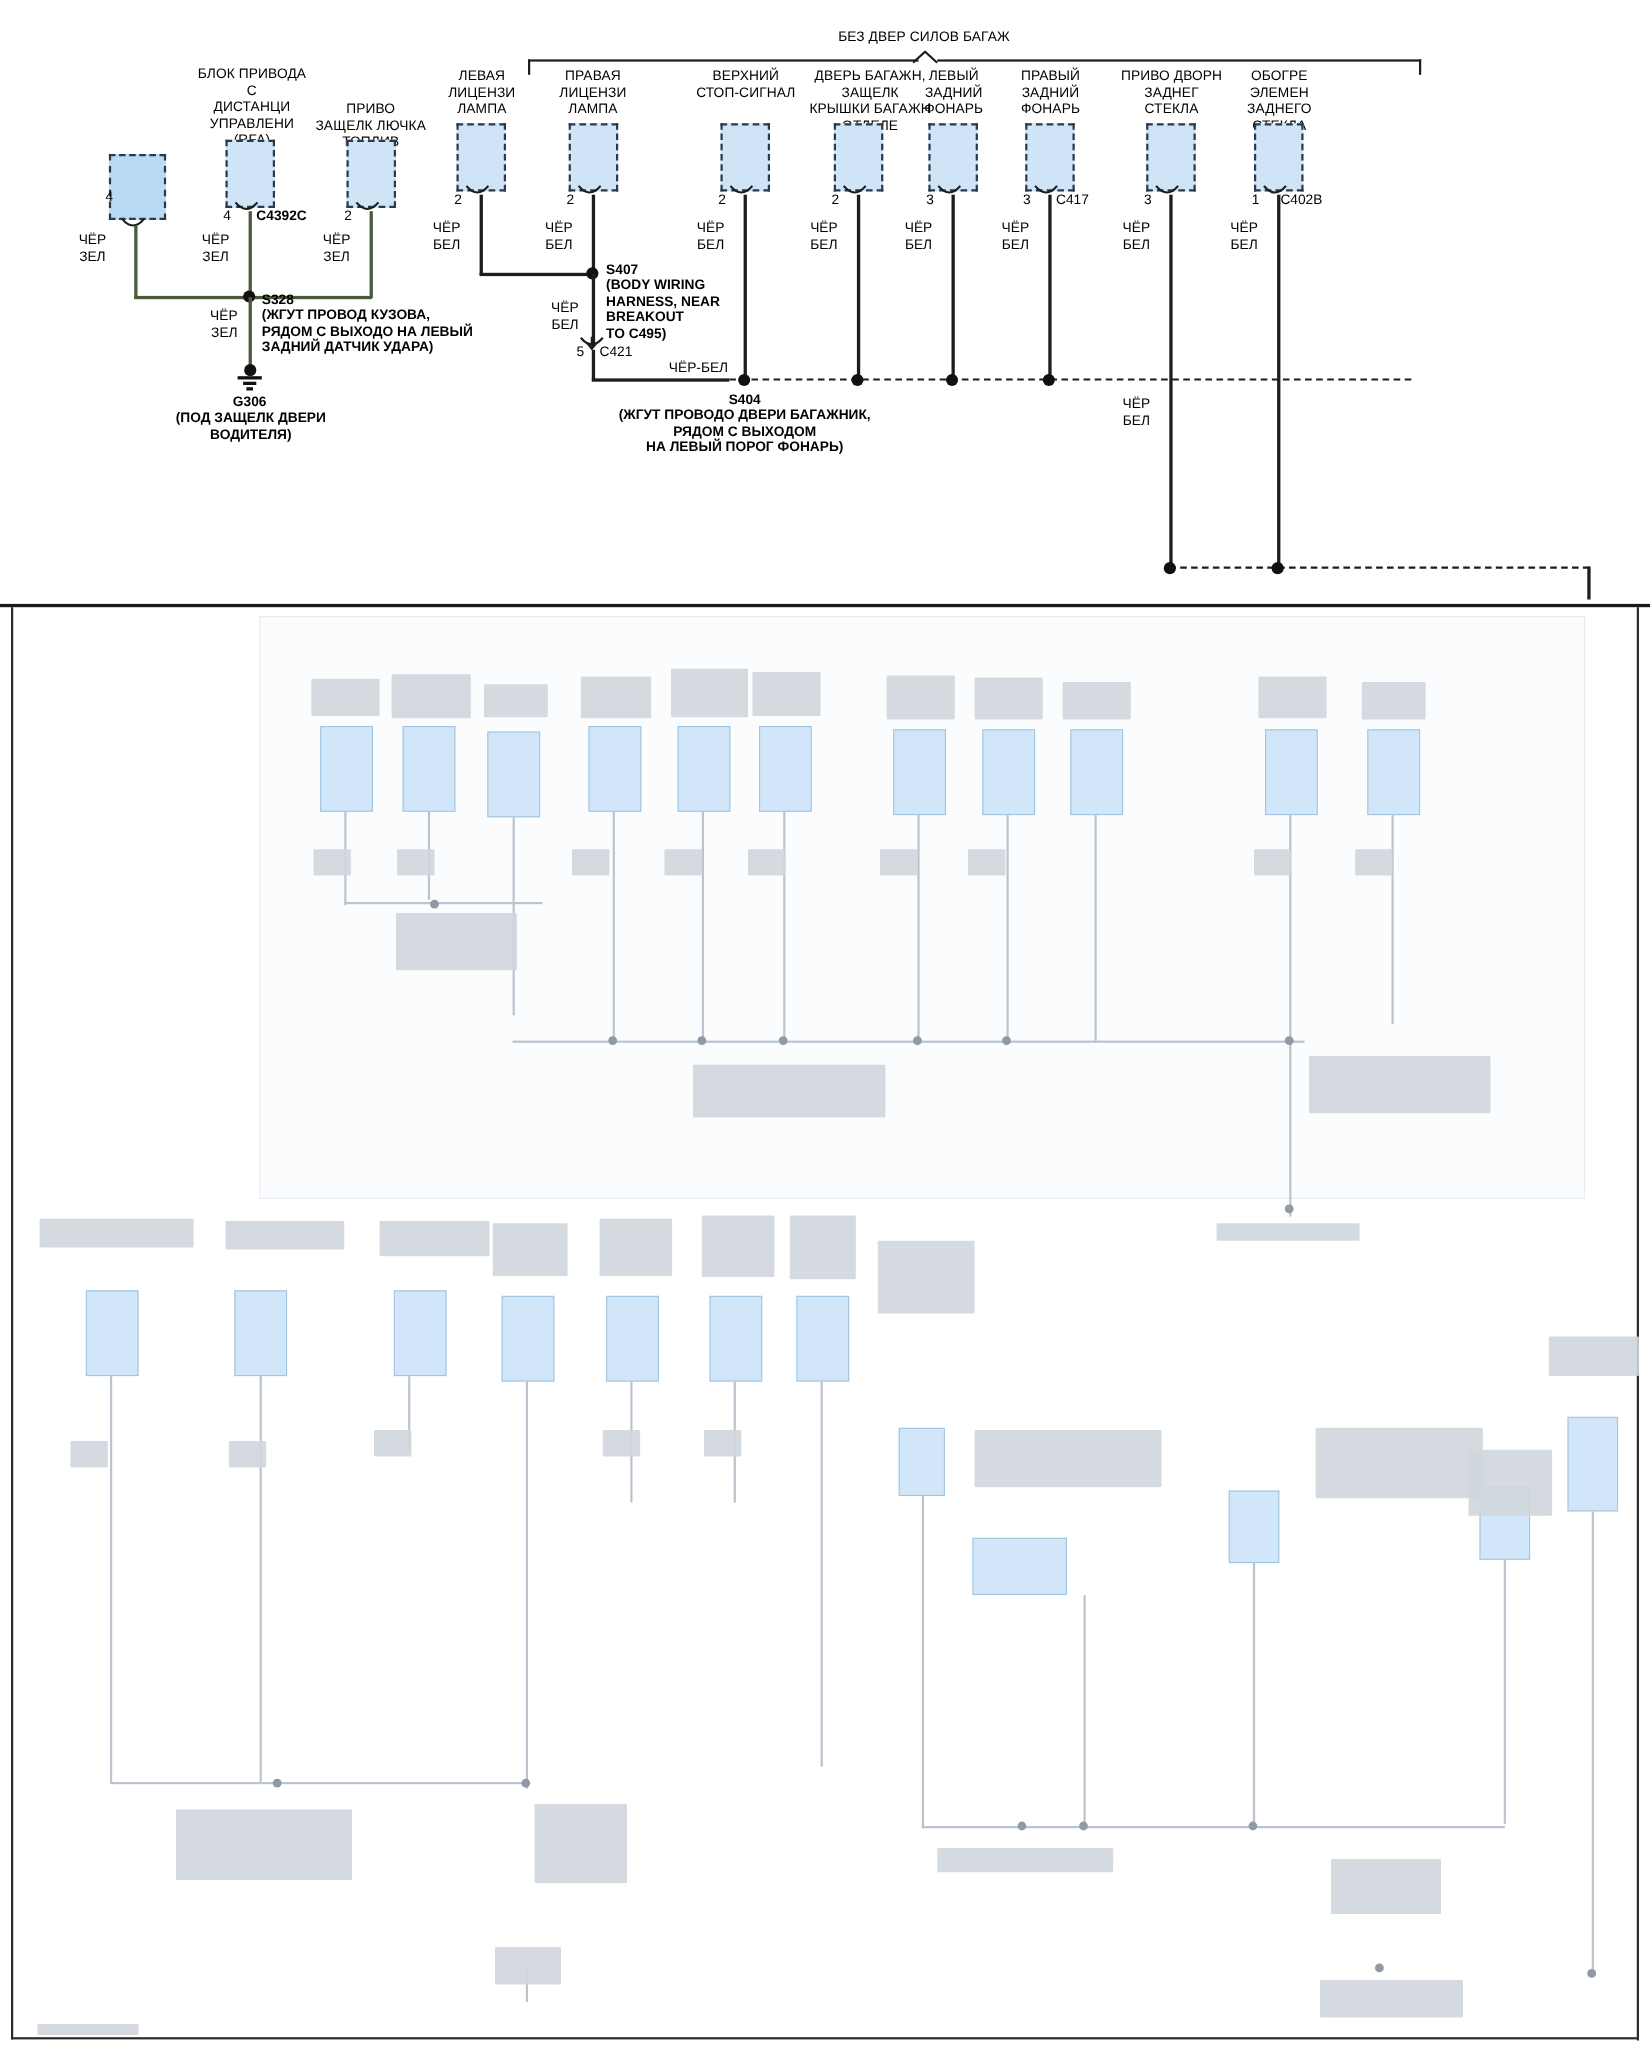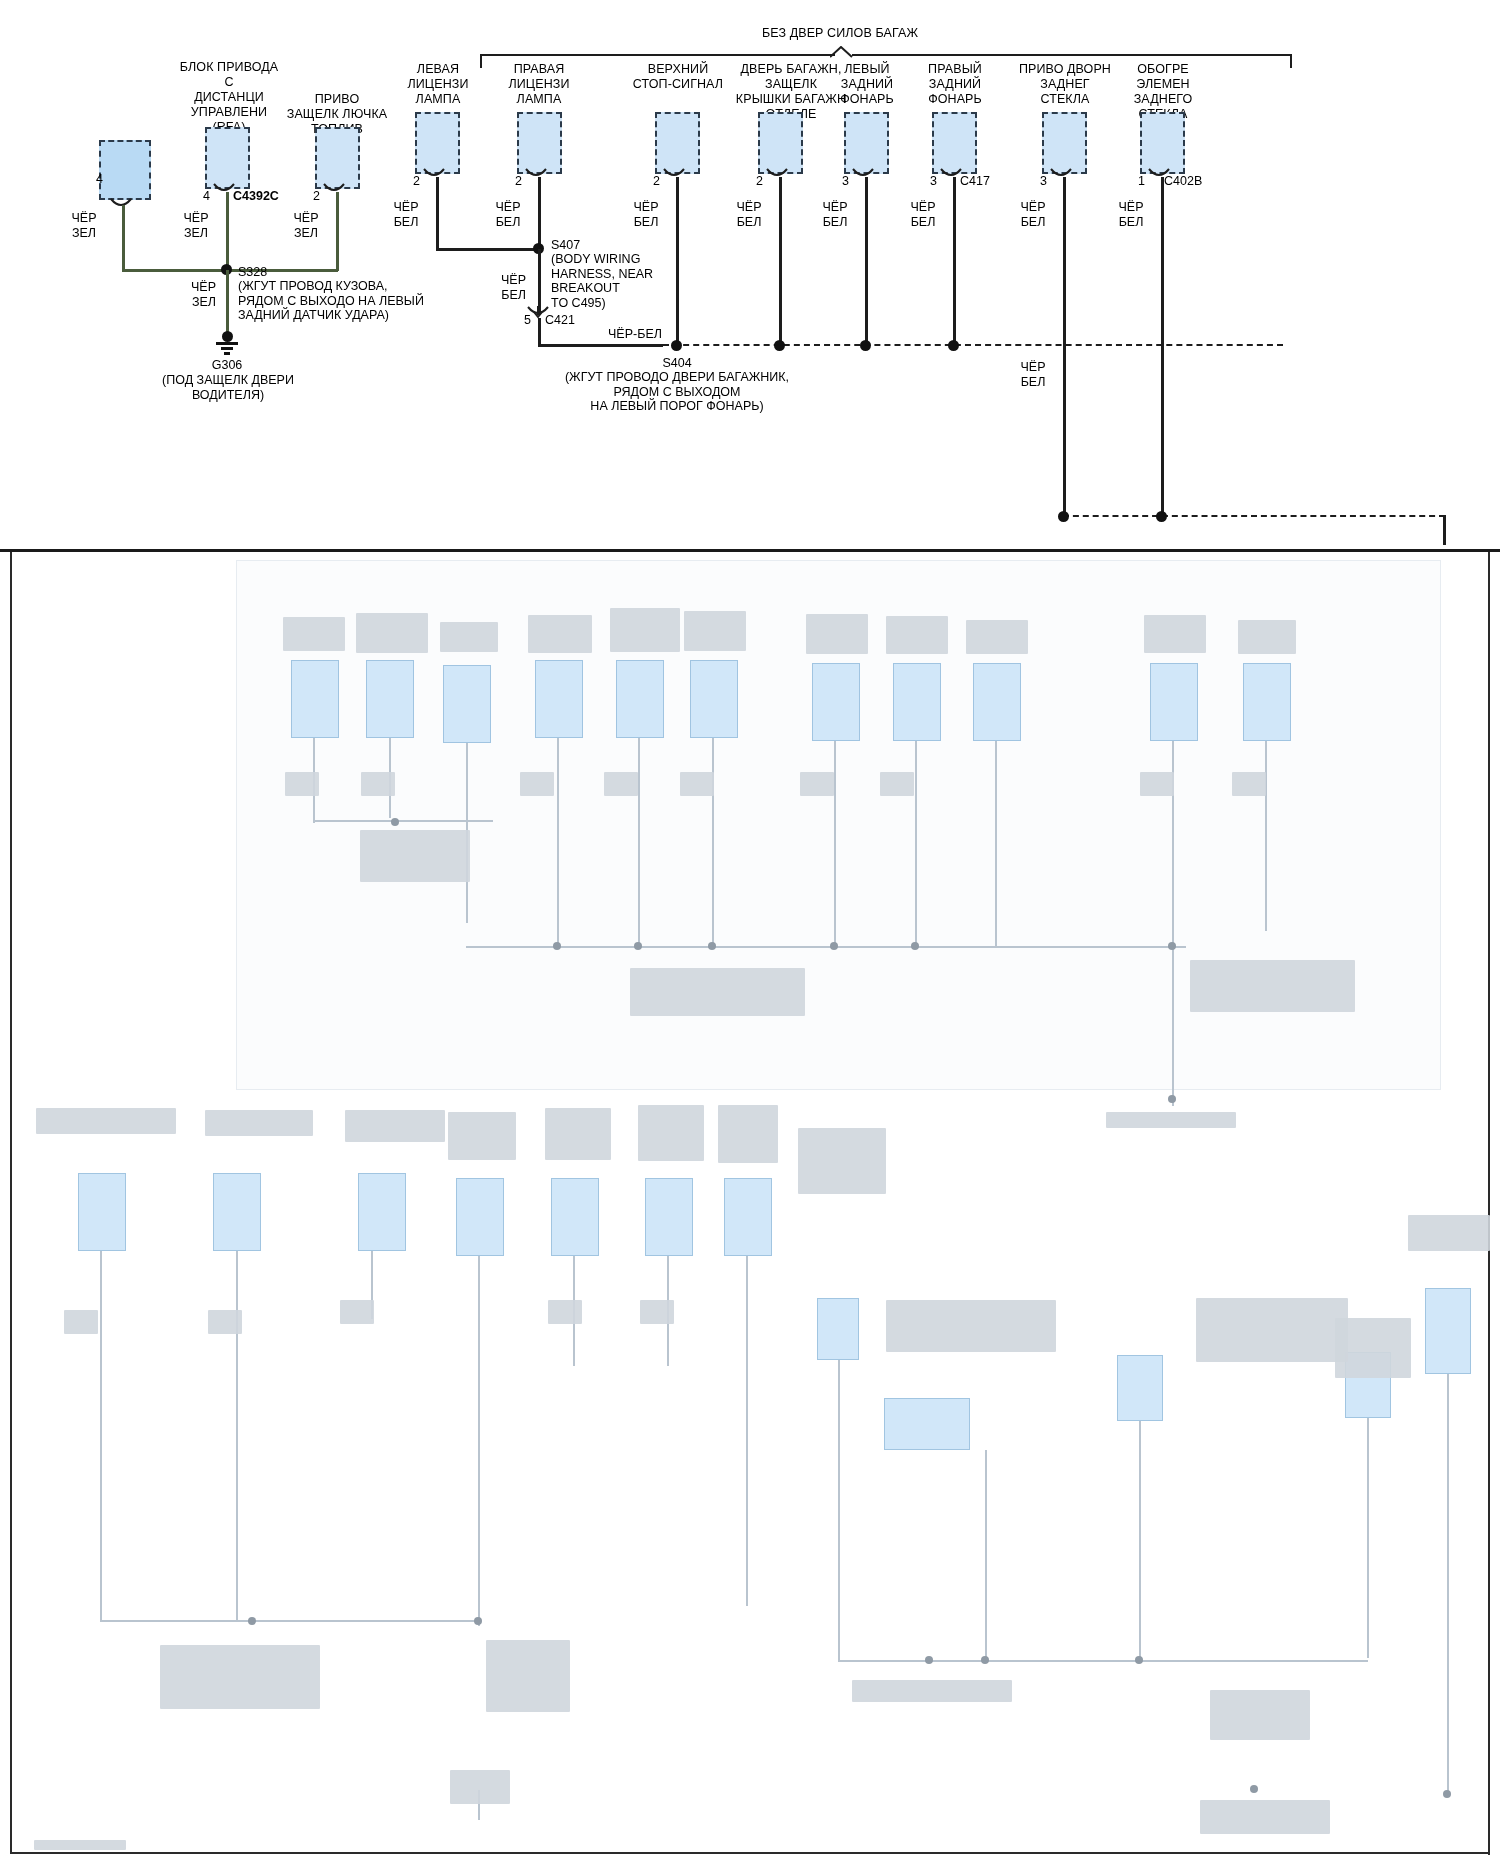--- a/index.html
+++ b/index.html
@@ -95,20 +95,21 @@
   }
   .wirecode.right { text-align: right; }
 
   .splice-txt {
     position: absolute;
     font-size: 12.5px;
     line-height: 14.5px;
     color: #000;
     text-align: left;
     white-space: pre-line;
+    font-weight: bold;
   }
   .splice-txt.ctr { text-align: center; }
 
   
   .gnd { position: absolute; }
   .gnd .g1 { position: absolute; left: 0; top: 11px; width: 22px; height: 2.5px; background: #111; }
   .gnd .g2 { position: absolute; left: 5px; top: 16px; width: 12px; height: 2.5px; background: #111; }
   .gnd .g3 { position: absolute; left: 8px; top: 21px; width: 6px; height: 2.5px; background: #111; }
   .gnd .gd { position: absolute; left: 5.5px; top: 0; width: 11px; height: 11px; border-radius: 50%; background: #111; }
 

